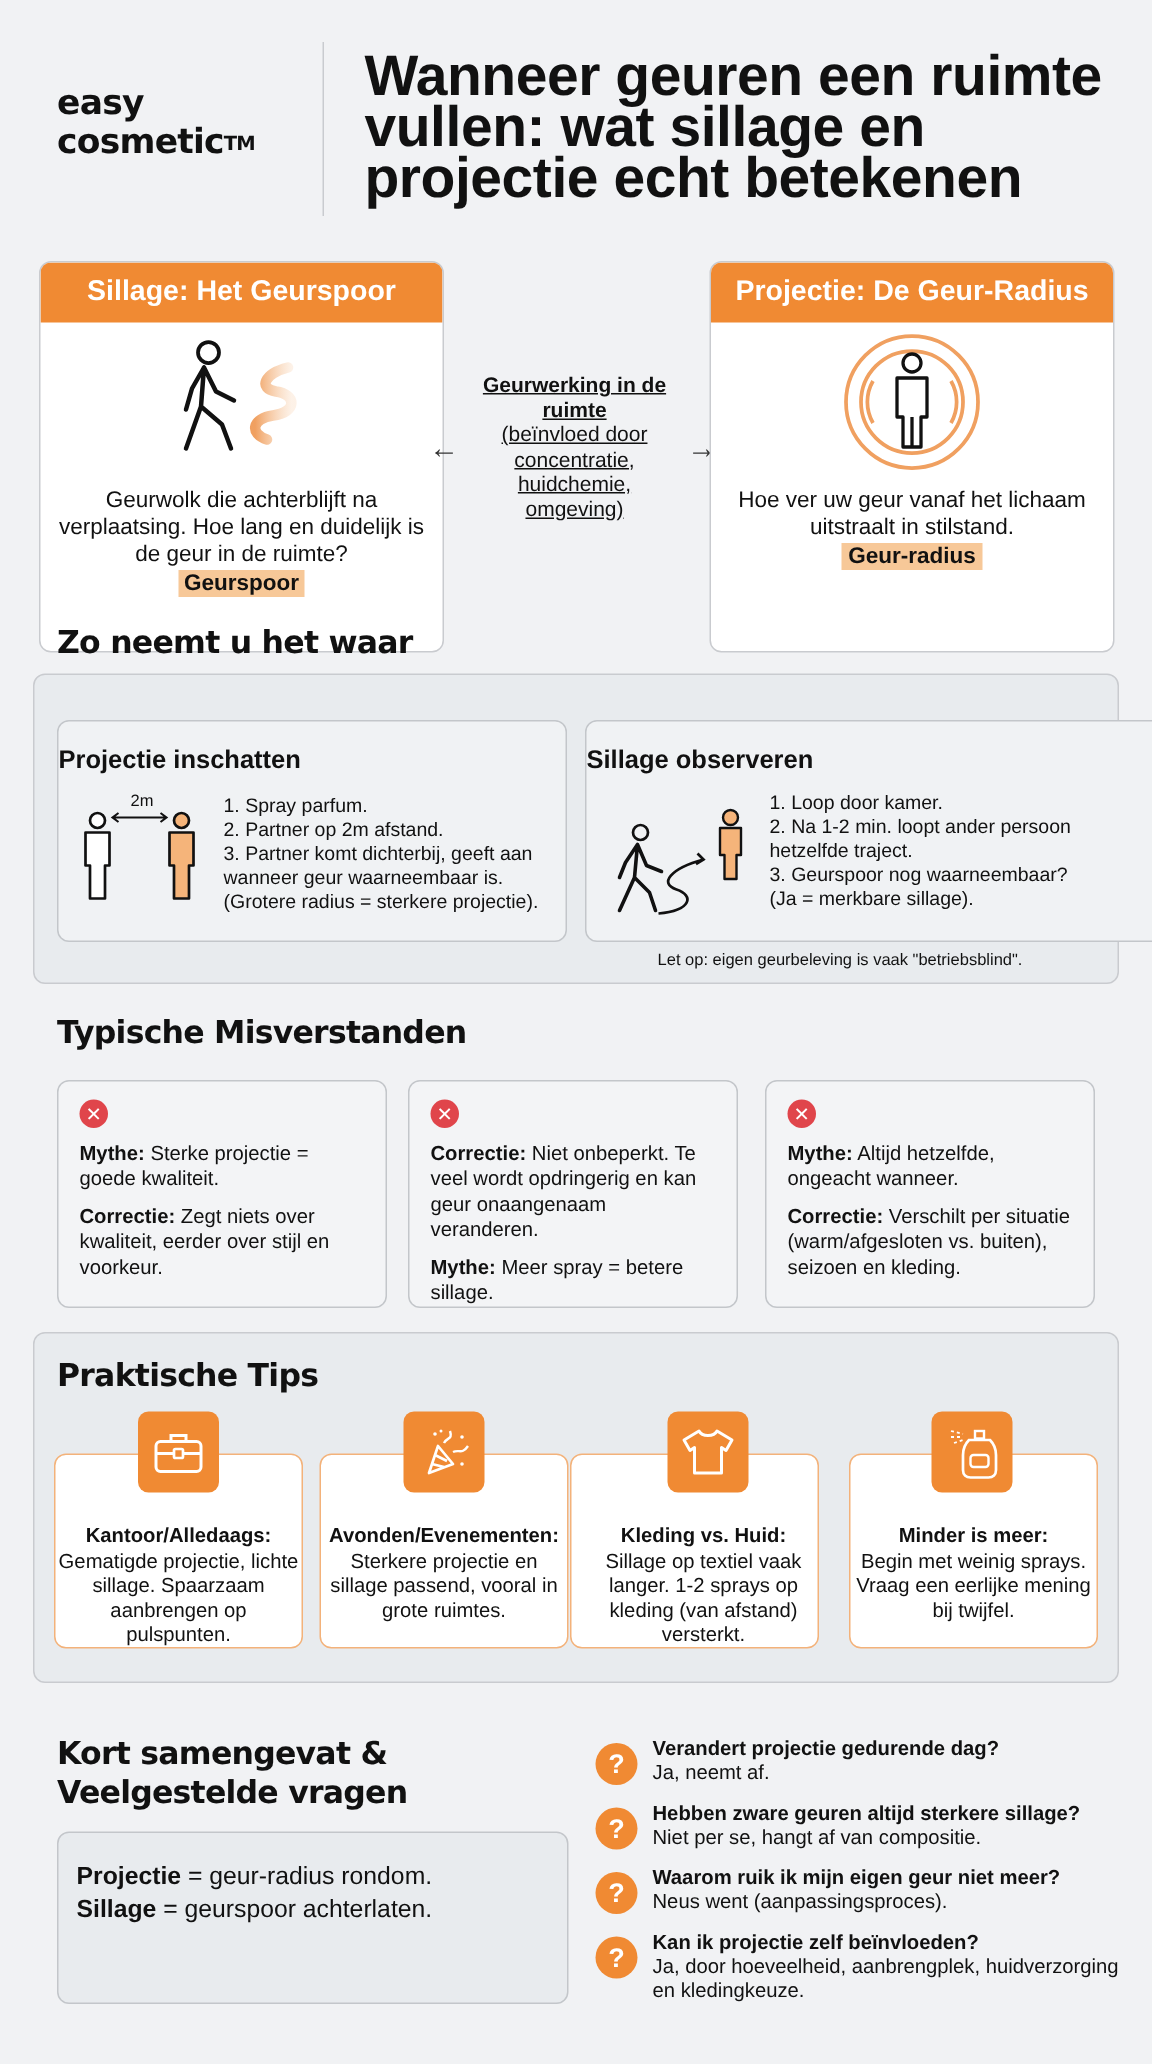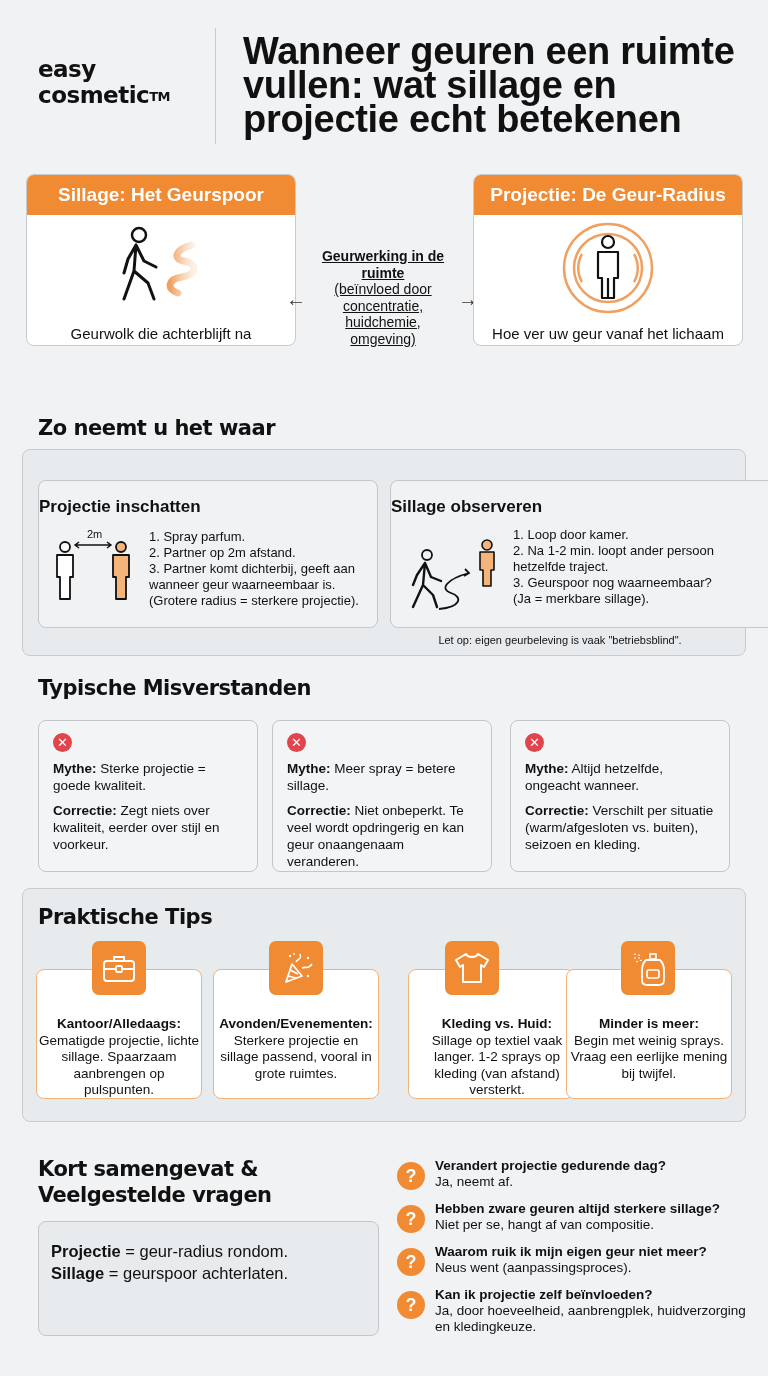--- a/index.html
+++ b/index.html
@@ -13,21 +13,21 @@
   }
   .abs { position: absolute; }
 
   
   .logo { left: 38px; top: 56px; font-family: "DejaVu Sans", sans-serif; font-weight: 700; font-size: 23px; line-height: 26px; letter-spacing: -0.5px; }
   .logo sup { font-size: 13px; vertical-align: top; position: relative; top: 2px; }
   .header-divider { left: 215px; top: 28px; width: 1px; height: 116px; background: #c9cbcf; }
   .page-title { left: 243px; top: 34px; width: 500px; font-size: 38px; line-height: 34px; font-weight: 700; letter-spacing: -0.3px; font-family: "Liberation Sans", sans-serif; }
 
   
-  .def-card { top: 174px; width: 270px; height: 172px; background: #fff; border: 1px solid #c9cbcf; border-radius: 8px; overflow: hidden; }
+  .def-card { top: 174px; width: 270px; height: 261px; background: #fff; border: 1px solid #c9cbcf; border-radius: 8px; overflow: hidden; }
   .def-card .head { background: #f08a33; color: #fff; height: 40px; display: flex; align-items: center; justify-content: center; font-weight: 700; font-size: 19px; }
   .def-card .icon-wrap { height: 110px; display: flex; align-items: center; justify-content: center; }
   .def-card .desc { text-align: center; font-size: 15px; line-height: 18px; padding: 0 8px; color: #111; }
   .highlight { display: inline-block; background: #f7c898; font-weight: 700; padding: 0 4px; margin-top: 1px; }
 
   .center-label { left: 318px; top: 248px; width: 130px; text-align: center; font-size: 14px; line-height: 16.5px; text-decoration: underline; }
   .center-label b { display: block; }
   .arrow { font-size: 20px; color: #333; top: 288px; }
 
   
@@ -160,22 +160,22 @@
 
 <h2 class="abs section-title" style="left:38px; top:676px;">Typische Misverstanden</h2>
 
 <div class="abs myth-card" style="left:38px;">
   <div class="x-icon">✕</div>
   <p><b>Mythe:</b><span> Sterke projectie = goede kwaliteit.</span></p>
   <p><b>Correctie:</b><span> Zegt niets over kwaliteit, eerder over stijl en voorkeur.</span></p>
 </div>
 <div class="abs myth-card" style="left:272px;">
   <div class="x-icon">✕</div>
+  <p><b>Correctie:</b><span> Niet onbeperkt. Te veel wordt opdringerig en kan geur onaangenaam veranderen.</span></p>
   <p><b>Mythe:</b><span> Meer spray = betere sillage.</span></p>
-  <p><b>Correctie:</b><span> Niet onbeperkt. Te veel wordt opdringerig en kan geur onaangenaam veranderen.</span></p>
 </div>
 <div class="abs myth-card" style="left:510px;">
   <div class="x-icon">✕</div>
   <p><b>Mythe:</b><span> Altijd hetzelfde, ongeacht wanneer.</span></p>
   <p><b>Correctie:</b><span> Verschilt per situatie (warm/afgesloten vs. buiten), seizoen en kleding.</span></p>
 </div>
 
 <div class="abs panel" style="left:22px; top:888px; width:724px; height:234px;"></div>
 <h2 class="abs section-title" style="left:38px; top:905px;">Praktische Tips</h2>
 
@@ -199,21 +199,21 @@
   <svg width="36" height="36" viewBox="0 0 36 36">
       <path d="M8 32 L14 14 L24 26 Z M10 26 L18 28 M12 20 L20 24" fill="none" stroke="#fff" stroke-width="1.8" stroke-linejoin="round"></path>
       <path d="M18 12 C20 8 24 10 22 4 M24 18 C28 16 30 20 34 14" fill="none" stroke="#fff" stroke-width="1.6"></path>
       <circle cx="12" cy="6" r="1.2" fill="#fff"></circle>
       <circle cx="30" cy="8" r="1.2" fill="#fff"></circle>
       <circle cx="30" cy="26" r="1.2" fill="#fff"></circle>
       <circle cx="16" cy="4" r="1" fill="#fff"></circle>
     </svg>
 </div>
 
-<div class="abs tip-card" style="left:408px;padding-left:12px;">
+<div class="abs tip-card" style="left:380px;padding-left:12px;">
   <b>Kleding vs. Huid:</b>
   <span>Sillage op textiel vaak langer. 1-2 sprays op kleding (van afstand) versterkt.</span>
 </div>
 <div class="abs tip-icon" style="left:445px;">
   <svg width="36" height="32" viewBox="0 0 36 32">
       <path d="M12 2 C14 6 22 6 24 2 L34 8 L30 15 L27 13 V30 H9 V13 L6 15 L2 8 Z" fill="none" stroke="#fff" stroke-width="2" stroke-linejoin="round"></path>
     </svg>
 </div>
 
 <div class="abs tip-card" style="left:566px;">

